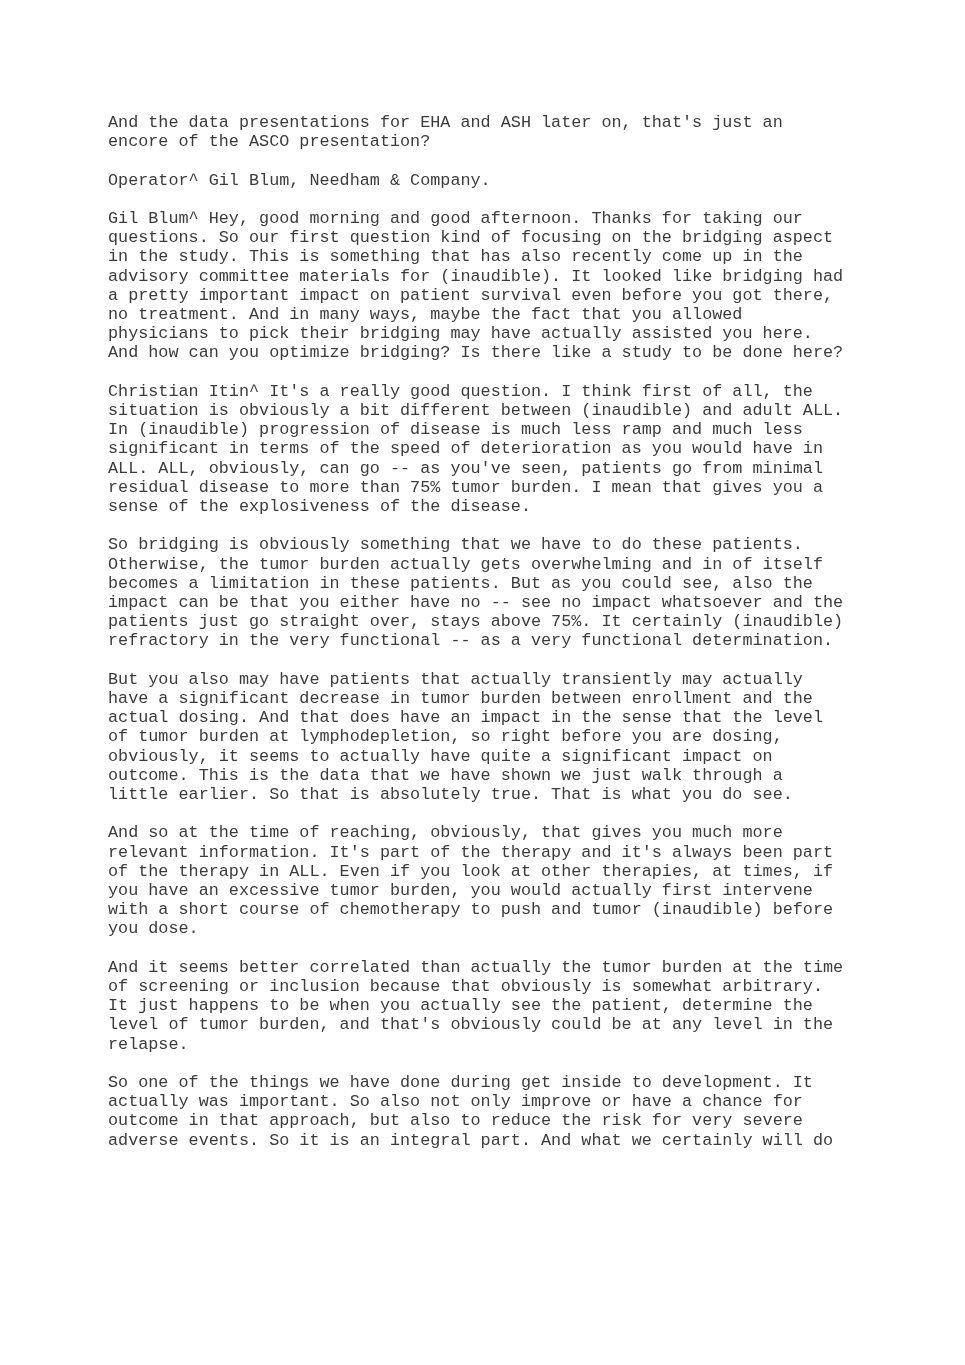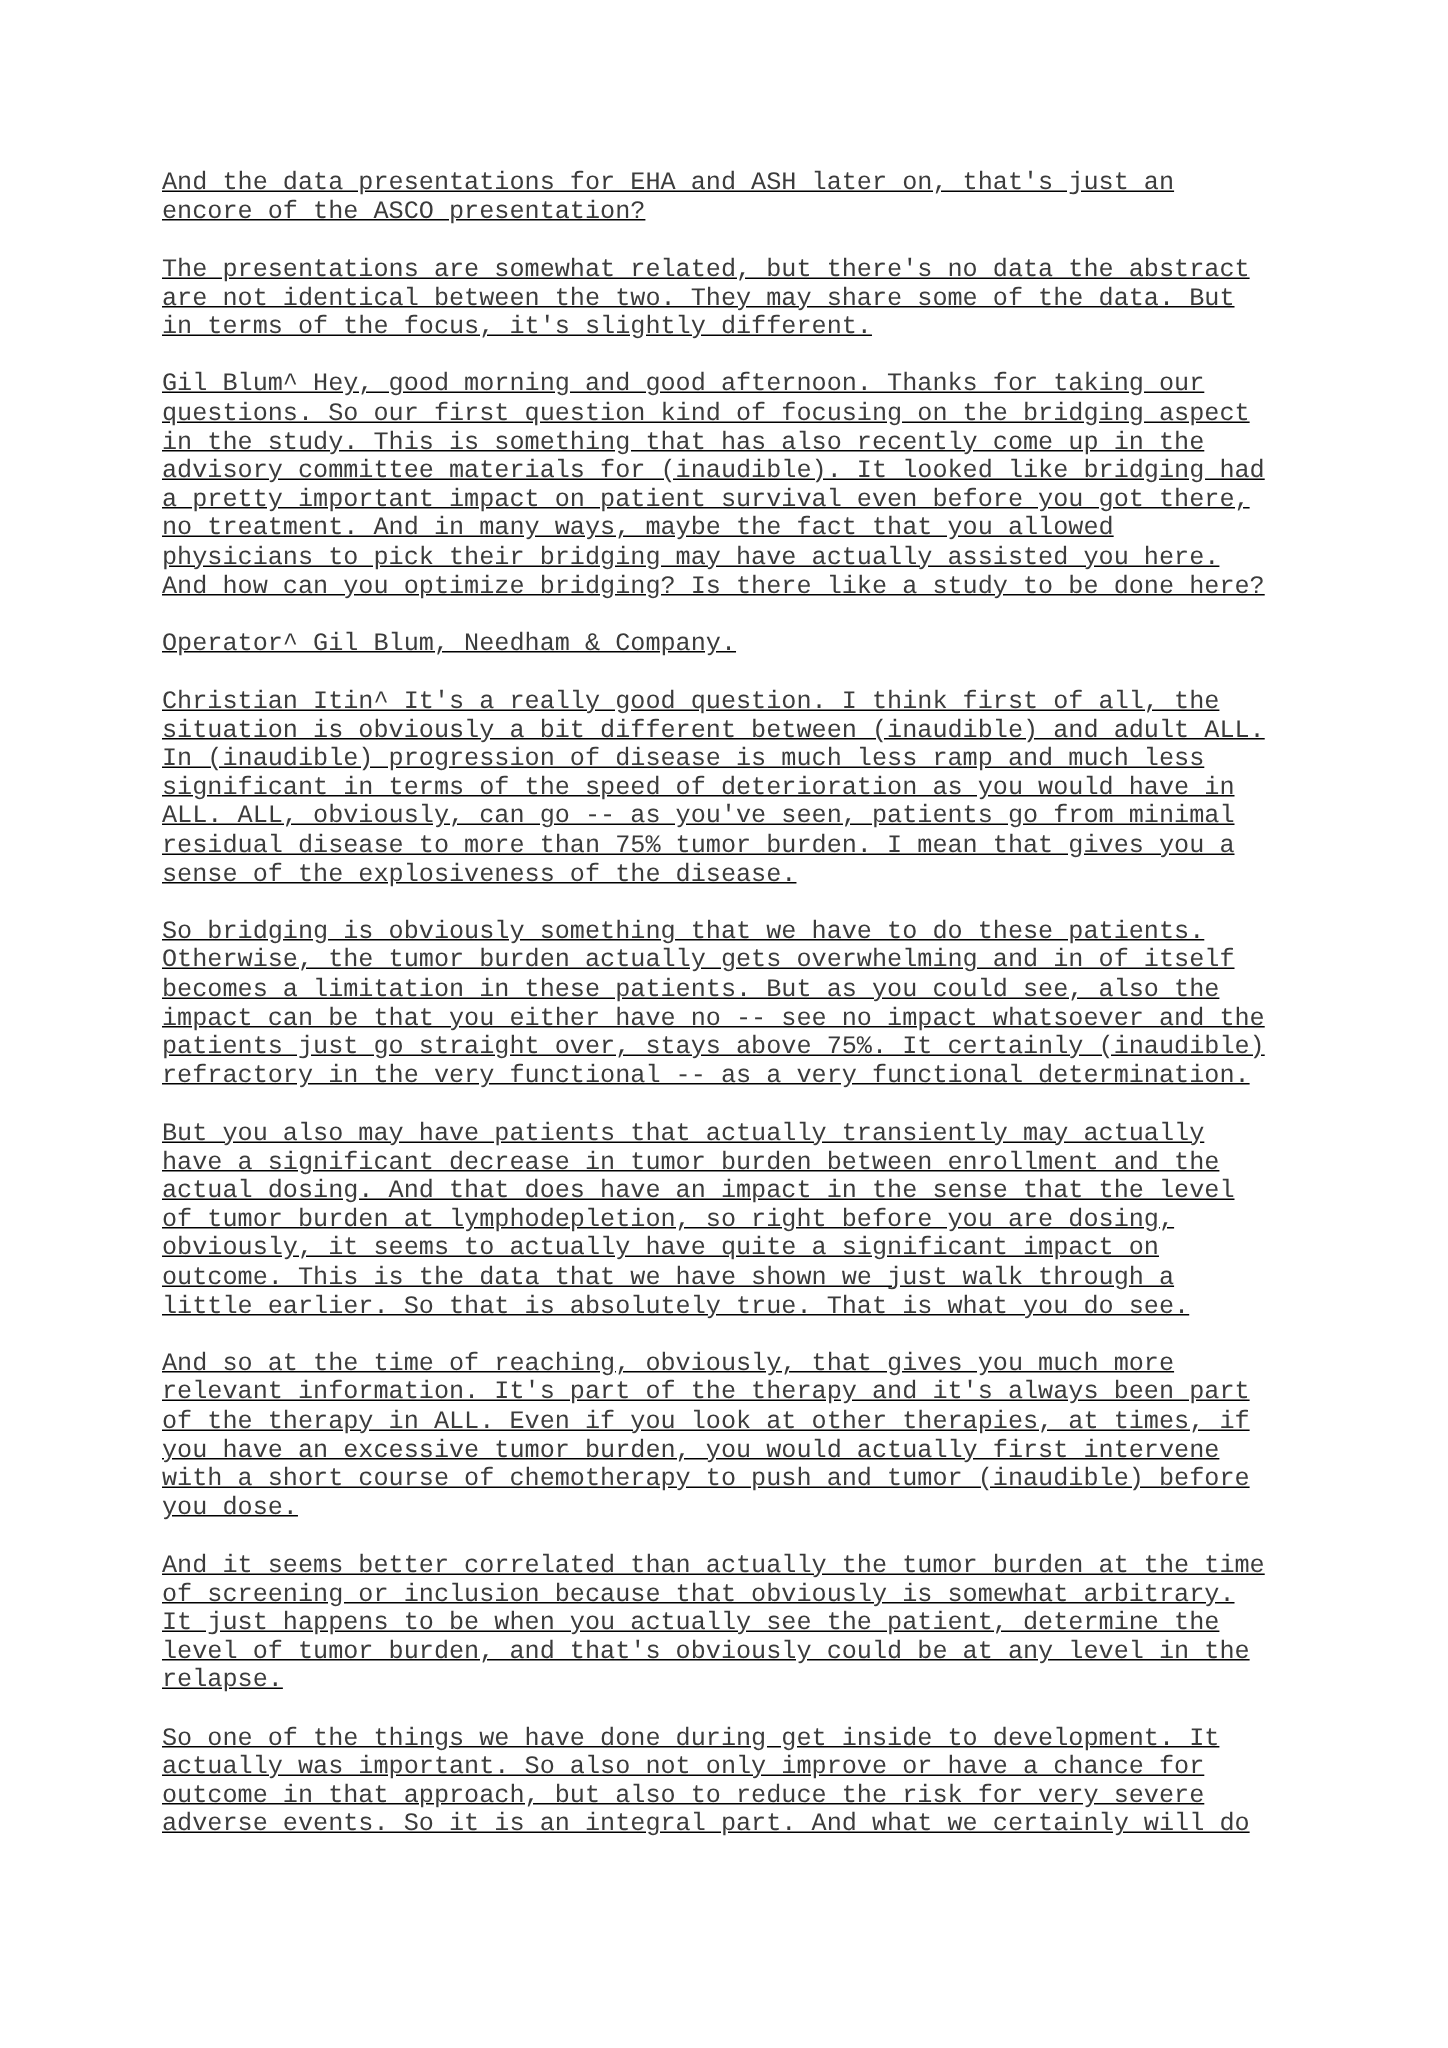--- a/index.html
+++ b/index.html
@@ -11,50 +11,46 @@
     width: 965px;
     height: 1365px;
     position: relative;
     overflow: hidden;
   }
   .doc-page {
     position: absolute;
     left: 108px;
     top: 113px;
     width: 780px;
-    text-decoration: underline;
   }
   .doc-page p {
     margin: 0 0 19.2px 0;
     font-family: "Liberation Mono", "DejaVu Sans Mono", monospace;
     font-size: 16.8px;
     line-height: 19.2px;
     color: #3c3c3c;
     white-space: pre;
     letter-spacing: 0;
   }
 </style>
 </head>
 <body>
 
 <div class="doc-page">
   <p>And the data presentations for EHA and ASH later on, that's just an
 encore of the ASCO presentation?</p>
-  <p>The presentations are somewhat related, but there's no data the abstract
-are not identical between the two. They may share some of the data. But
-in terms of the focus, it's slightly different.</p>
+  <p>Operator^ Gil Blum, Needham &amp; Company.</p>
   <p>Gil Blum^ Hey, good morning and good afternoon. Thanks for taking our
 questions. So our first question kind of focusing on the bridging aspect
 in the study. This is something that has also recently come up in the
 advisory committee materials for (inaudible). It looked like bridging had
 a pretty important impact on patient survival even before you got there,
 no treatment. And in many ways, maybe the fact that you allowed
 physicians to pick their bridging may have actually assisted you here.
 And how can you optimize bridging? Is there like a study to be done here?</p>
-  <p>Operator^ Gil Blum, Needham &amp; Company.</p>
   <p>Christian Itin^ It's a really good question. I think first of all, the
 situation is obviously a bit different between (inaudible) and adult ALL.
 In (inaudible) progression of disease is much less ramp and much less
 significant in terms of the speed of deterioration as you would have in
 ALL. ALL, obviously, can go -- as you've seen, patients go from minimal
 residual disease to more than 75% tumor burden. I mean that gives you a
 sense of the explosiveness of the disease.</p>
   <p>So bridging is obviously something that we have to do these patients.
 Otherwise, the tumor burden actually gets overwhelming and in of itself
 becomes a limitation in these patients. But as you could see, also the

